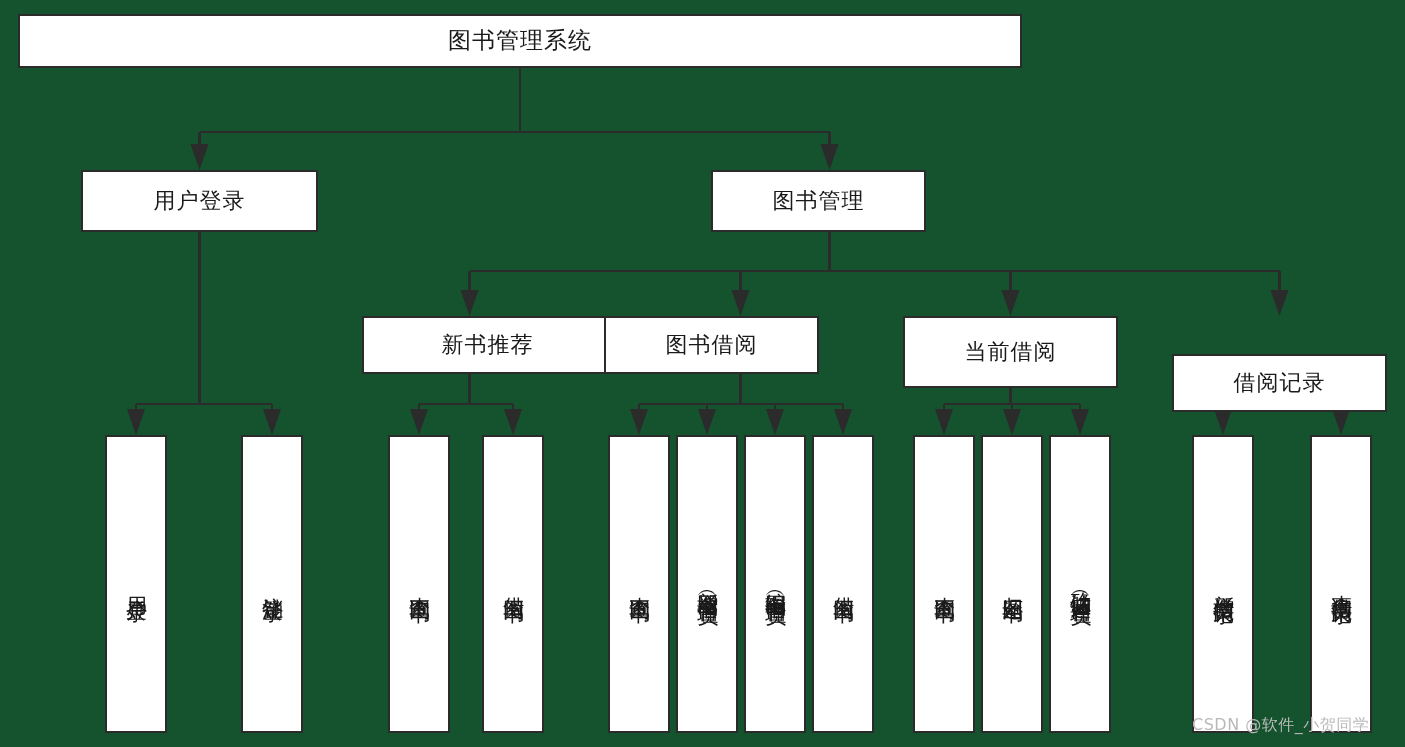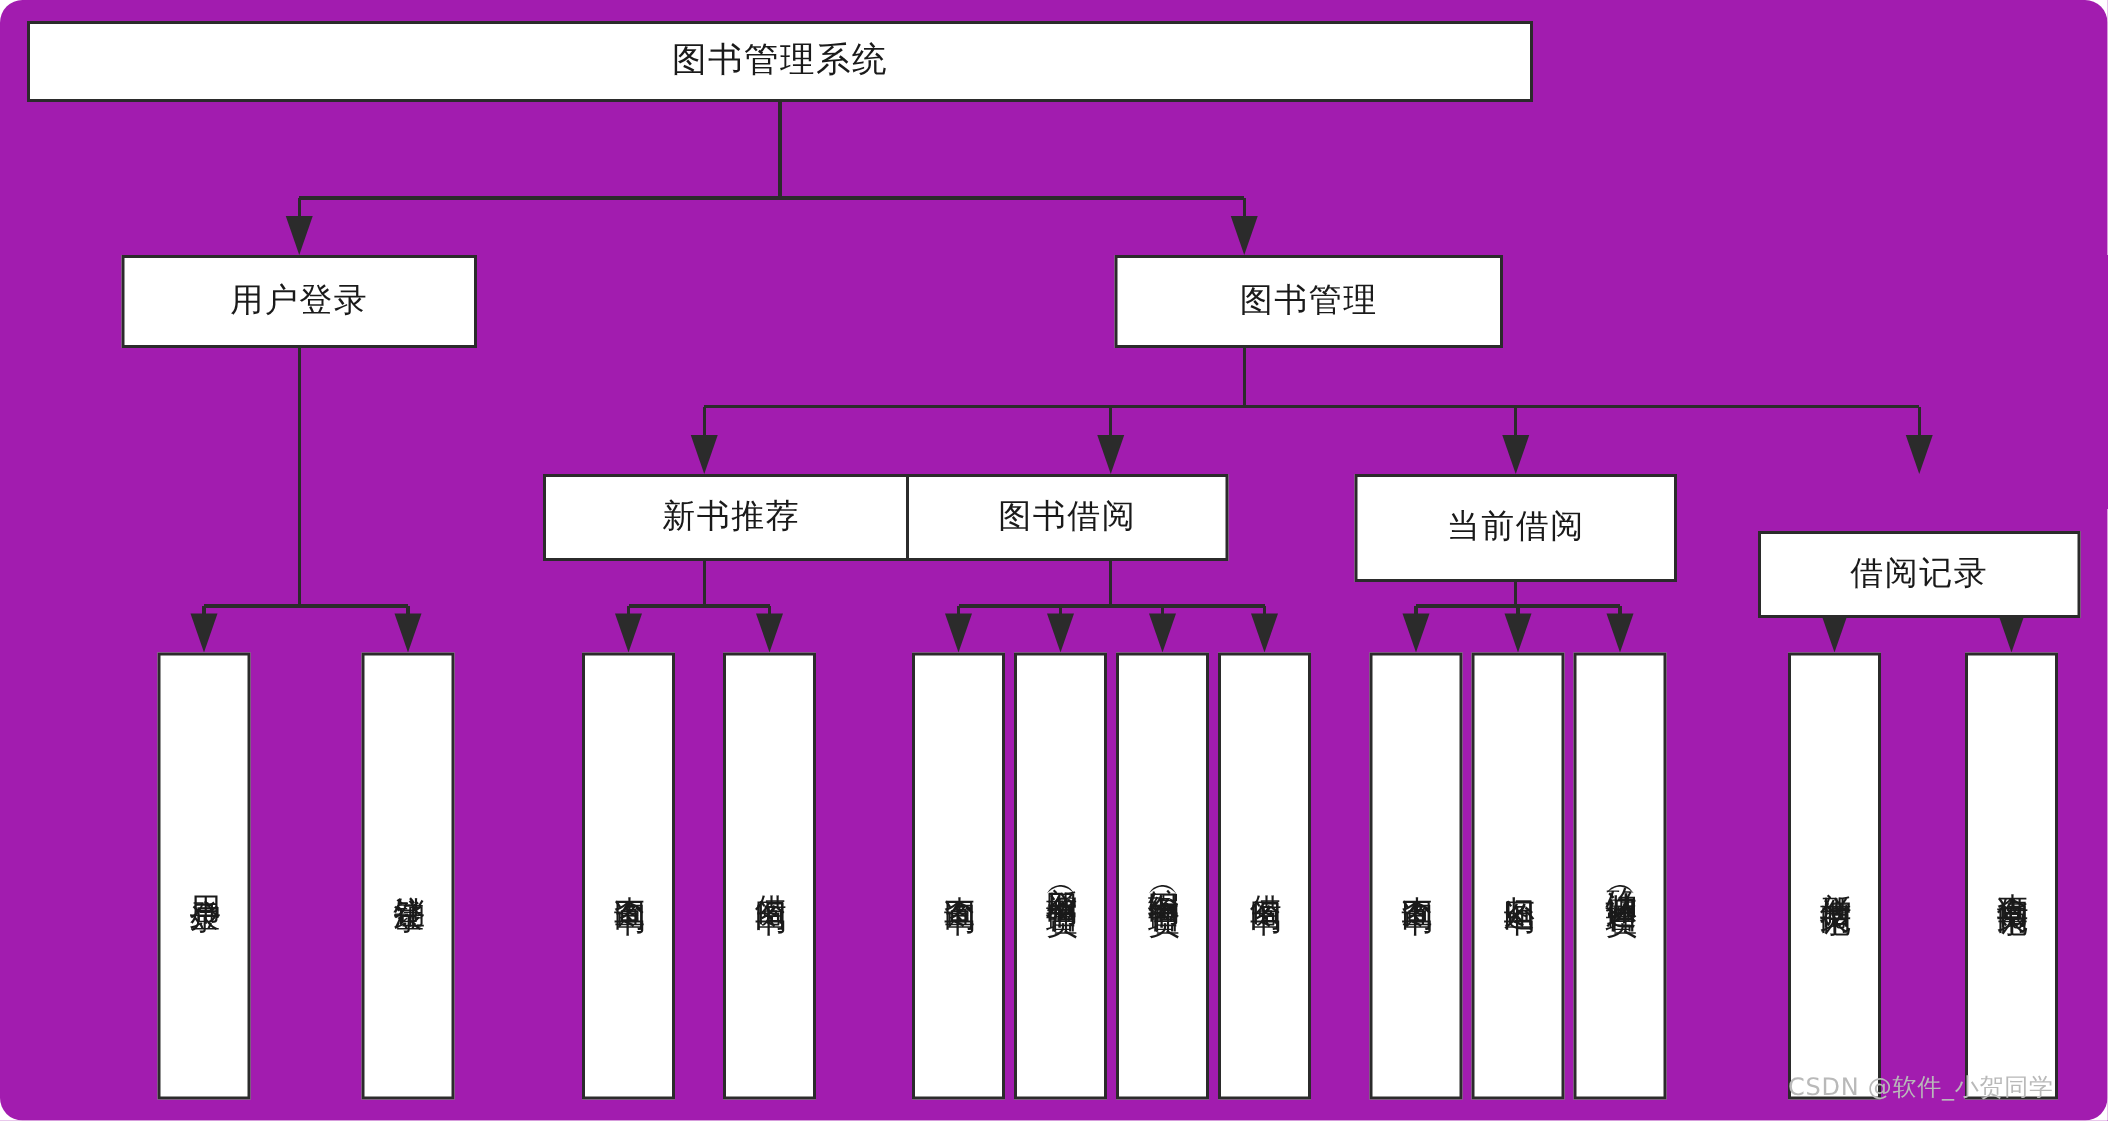--- a/index.html
+++ b/index.html
@@ -8,23 +8,22 @@
     padding: 0;
     background: #ffffff;
   }
   body {
     font-family: "DejaVu Sans", "Liberation Sans", sans-serif;
   }
   #canvas {
     position: relative;
     width: 1405px;
     height: 747px;
-    background: #a21caf;
+    background: #14532d;
     overflow: hidden;
-    border-radius: 15px;
   }
   #edges {
     position: absolute;
     left: 0;
     top: 0;
     width: 1405px;
     height: 747px;
     pointer-events: none;
   }
   .node {
@@ -130,21 +129,21 @@
       <polygon points="1332,409 1350,409 1341,435" fill="#2b2b2b"></polygon>
     </svg>
 
   <div class="node h root" id="node-root" style="left: 18px; top: 14px; width: 1004px; height: 54px;">
     <span>图书管理系统</span>
   </div>
 
   <div class="node h" id="node-l2-0" style="left: 81px; top: 170px; width: 237px; height: 62px;">
     <span>用户登录</span>
   </div>
-  <div class="node h" id="node-l2-1" style="left: 743px; top: 170px; width: 259px; height: 62px;">
+  <div class="node h" id="node-l2-1" style="left: 711px; top: 170px; width: 215px; height: 62px;">
     <span>图书管理</span>
   </div>
 
   <div class="node h" id="node-l3-0" style="left: 362px; top: 316px; width: 251px; height: 58px;">
     <span>新书推荐</span>
   </div>
   <div class="node h" id="node-l3-1" style="left: 604px; top: 316px; width: 215px; height: 58px;">
     <span>图书借阅</span>
   </div>
   <div class="node h" id="node-l3-2" style="left: 903px; top: 316px; width: 215px; height: 72px;">

